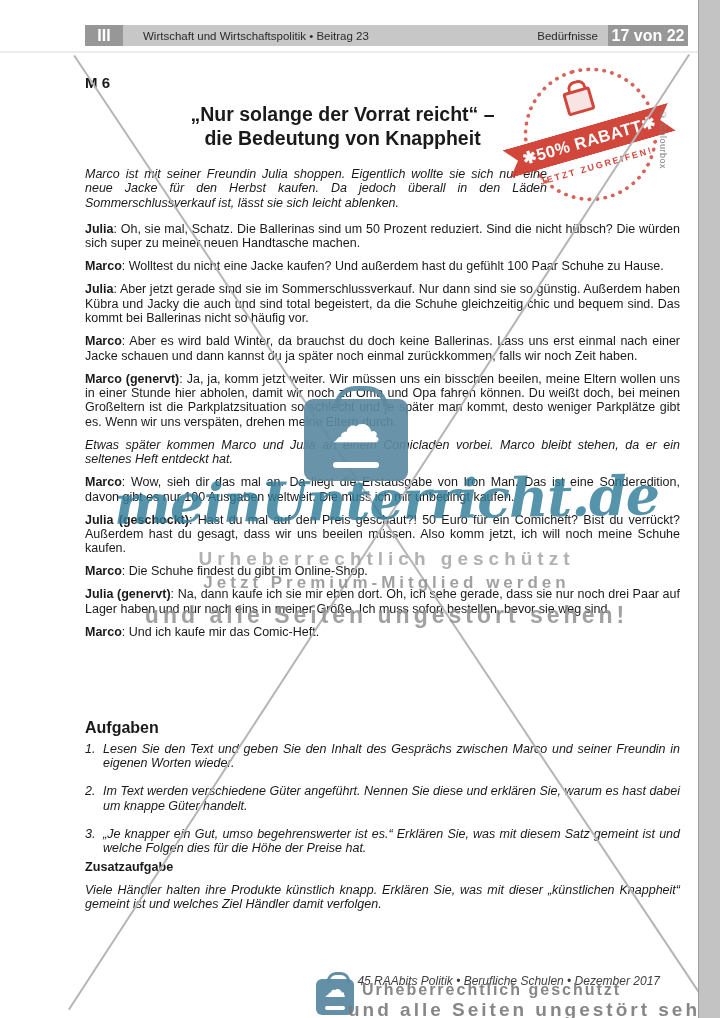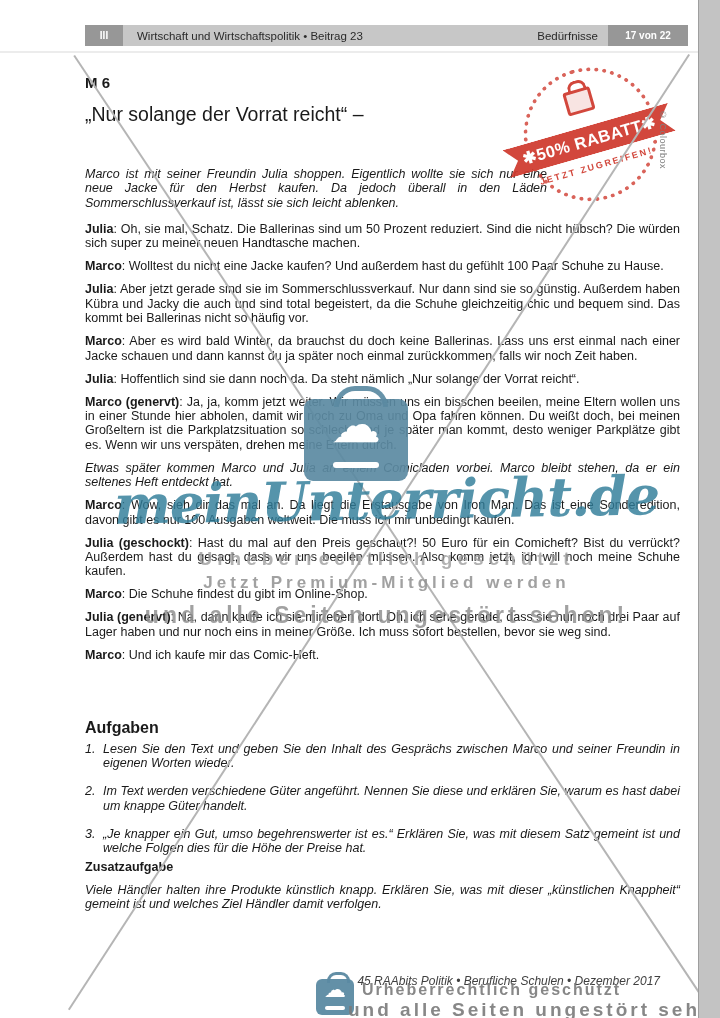--- a/index.html
+++ b/index.html
@@ -4,31 +4,31 @@
 <style>
   html,body{margin:0;padding:0;background:#fff;}
   .page{position:relative;width:720px;height:1018px;background:#ffffff;overflow:hidden;
         font-family:"Liberation Sans",sans-serif;color:#1a1a1a;}
   
   .edge-band{position:absolute;right:0;top:0;width:21px;height:1018px;background:#c3c3c3;
              border-left:1px solid #9e9e9e;z-index:10;}
   
   .hdr{position:absolute;left:85px;top:25px;width:603px;height:21px;background:#c7c7c7;
        display:flex;align-items:center;z-index:1;}
-  .hdr-box{background:#979797;color:#fff;font-weight:bold;font-size:10px;height:21px;
+  .hdr-box{background:#979797;color:#fff;font-weight:bold;font-size:16px;height:21px;
            display:flex;align-items:center;justify-content:center;}
   .hdr-box.left{width:38px;}
   .hdr-box.right{width:80px;}
-  .hdr-label{font-size:11.5px;color:#2a2a2a;margin-left:14px;flex:1;}
+  .hdr-label{font-size:11.5px;color:#2a2a2a;margin-left:20px;flex:1;}
   .hdr-topic{font-size:11.5px;color:#2a2a2a;margin-right:10px;margin-left:12px;}
   .hdr-underline{position:absolute;left:0;top:51px;width:698px;height:2px;background:#ececec;z-index:0;}
   
   .mcode{position:absolute;left:85px;top:74px;font-size:15px;font-weight:bold;z-index:2;}
-  .title{position:absolute;left:85px;top:102px;width:515px;text-align:left;
-         font-size:19.5px;font-weight:normal;line-height:24px;z-index:2;}
+  .title{position:absolute;left:85px;top:102px;width:515px;text-align:center;
+         font-size:19.5px;font-weight:bold;line-height:24px;z-index:2;}
   
   .stamp{position:absolute;left:505px;top:66px;width:168px;height:148px;
          transform:rotate(-16deg);z-index:2;opacity:.93;}
   .stamp-ring{position:absolute;left:20px;top:2px;width:126px;height:126px;border:4px dotted #cf3a2e;
               border-radius:50%;opacity:.85;}
   .stamp-bag{position:absolute;left:71px;top:22px;width:22px;height:18px;border:3px solid #cf3a2e;
              border-radius:3px;background:rgba(207,58,46,.15);}
   .stamp-bag-handle{position:absolute;left:77px;top:13px;width:13px;height:9px;border:3px solid #cf3a2e;
                     border-bottom:none;border-radius:8px 8px 0 0;}
   .stamp-ribbon{position:absolute;left:-2px;top:60px;width:172px;height:29px;background:#cf3a2e;
@@ -108,20 +108,21 @@
     <div class="hdr-box left">III</div>
     <div class="hdr-label">Wirtschaft und Wirtschaftspolitik  •  Beitrag 23</div>
     <div class="hdr-topic">Bedürfnisse</div>
     <div class="hdr-box right">17 von 22</div>
   </div>
 
   <div class="mcode">M 6</div>
 
   <div class="title">
     <div>„Nur solange der Vorrat reicht“ –</div>
+    <div>die Bedeutung von Knappheit</div>
   </div>
 
   <div class="stamp">
     <div class="stamp-ring"></div>
     <div class="stamp-bag-handle"></div>
     <div class="stamp-bag"></div>
     <div class="stamp-ribbon">✱50% RABATT✱</div>
     <div class="stamp-tag">JETZT ZUGREIFEN!</div>
   </div>
 
@@ -132,21 +133,20 @@
   <div class="dlg">
 
       <p><b>Julia</b><span>: </span><span>Oh, sie mal, Schatz. Die Ballerinas sind um 50 Prozent reduziert. Sind die nicht hübsch? Die würden sich super zu meiner neuen Handtasche machen.</span></p>
 
       <p><b>Marco</b><span>: </span><span>Wolltest du nicht eine Jacke kaufen? Und außerdem hast du gefühlt 100 Paar Schuhe zu Hause.</span></p>
 
       <p><b>Julia</b><span>: </span><span>Aber jetzt gerade sind sie im Sommerschlussverkauf. Nur dann sind sie so günstig. Außerdem haben Kübra und Jacky die auch und sind total begeistert, da die Schuhe gleichzeitig chic und bequem sind. Das kommt bei Ballerinas nicht so häufig vor.</span></p>
 
       <p><b>Marco</b><span>: </span><span>Aber es wird bald Winter, da brauchst du doch keine Ballerinas. Lass uns erst einmal nach einer Jacke schauen und dann kannst du ja später noch einmal zurückkommen, falls wir noch Zeit haben.</span></p>
 
-      <p><b>Julia</b><span>: </span><span>Hoffentlich sind sie dann noch da. Da steht nämlich „Nur solange der Vorrat reicht“.</span></p>
 
       <p><b>Marco (genervt)</b><span>: </span><span>Ja, ja, komm jetzt weiter. Wir müssen uns ein bisschen beeilen, meine Eltern wollen uns in einer Stunde hier abholen, damit wir noch zu Oma und Opa fahren können. Du weißt doch, bei meinen Großeltern ist die Parkplatzsituation so schlecht und je später man kommt, desto weniger Parkplätze gibt es. Wenn wir uns verspäten, drehen meine Eltern durch.</span></p>
 
       <p class="narration"><span>Etwas später kommen Marco und Julia an einem Comicladen vorbei. Marco bleibt stehen, da er ein seltenes Heft entdeckt hat.</span></p>
 
       <p><b>Marco</b><span>: </span><span>Wow, sieh dir das mal an. Da liegt die Erstausgabe von Iron Man. Das ist eine Sonderedition, davon gibt es nur 100 Ausgaben weltweit. Die muss ich mir unbedingt kaufen.</span></p>
 
       <p><b>Julia (geschockt)</b><span>: </span><span>Hast du mal auf den Preis geschaut?! 50 Euro für ein Comicheft? Bist du verrückt? Außerdem hast du gesagt, dass wir uns beeilen müssen. Also komm jetzt, ich will noch meine Schuhe kaufen.</span></p>
 
       <p><b>Marco</b><span>: </span><span>Die Schuhe findest du gibt im Online-Shop.</span></p>

